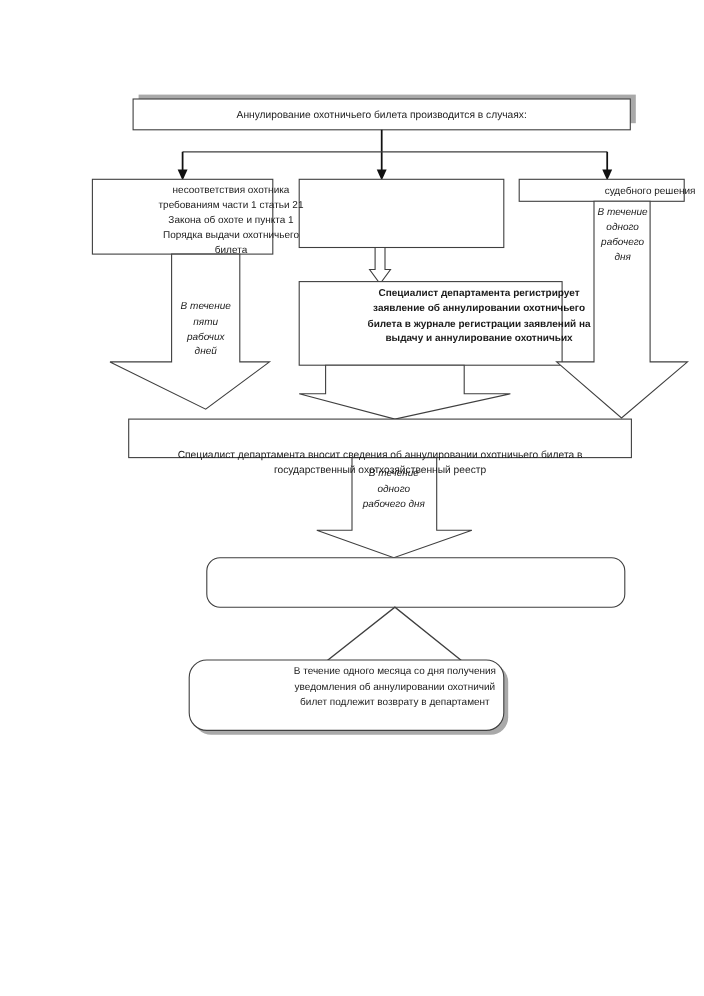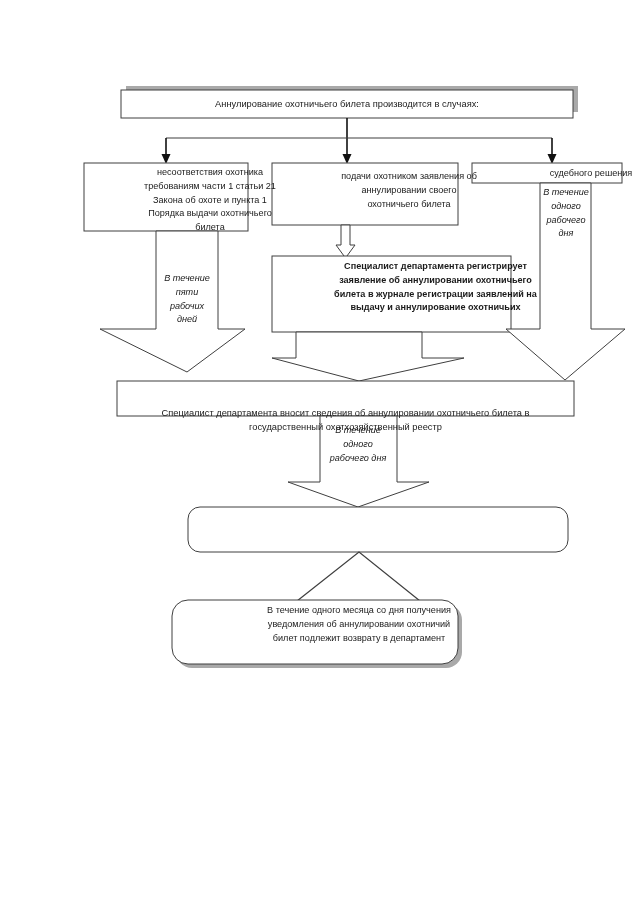--- a/index.html
+++ b/index.html
@@ -120,23 +120,20 @@
   </svg>
 
   <div class="lbl lbl-top" style="left:121px; top:97px; width:452px;">Аннулирование охотничьего билета производится в случаях:</div>
 
   <div class="lbl lbl-box" style="left:84px; top:166px; width:164px;">несоответствия охотника
 требованиям части 1 статьи 21
 Закона об охоте и пункта 1
 Порядка выдачи охотничьего
 билета</div>
 
-  <div class="lbl lbl-box" style="left:272px; top:170px; width:186px;">подачи охотником заявления об
-аннулировании своего
-охотничьего билета</div>
 
   <div class="lbl lbl-box" style="left:472px; top:167px; width:150px;">судебного решения</div>
 
   <div class="lbl lbl-arrow" style="left:146px; top:272px; width:82px;">В течение
 пяти
 рабочих
 дней</div>
 
   <div class="lbl lbl-arrow" style="left:525px; top:186px; width:82px;">В течение
 одного

